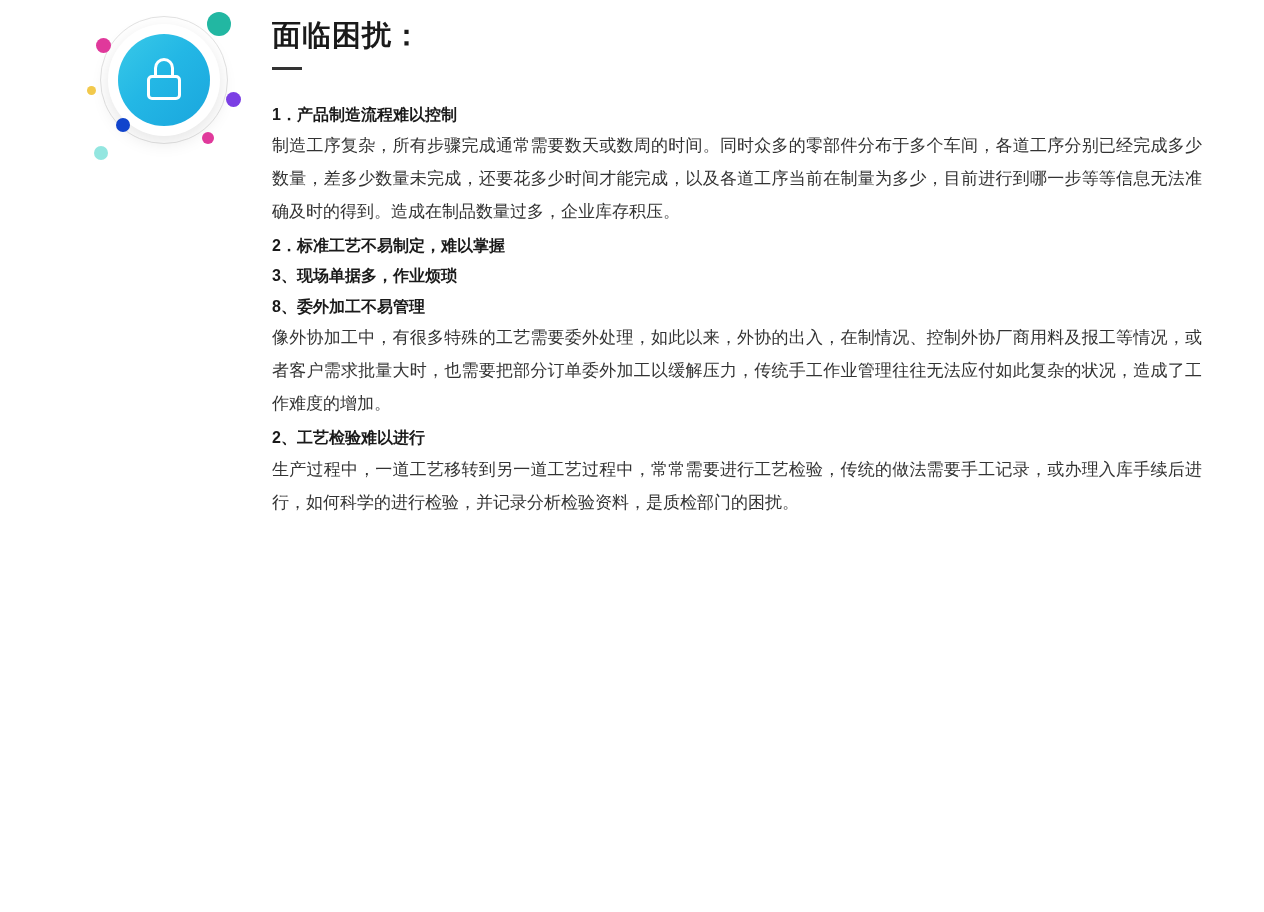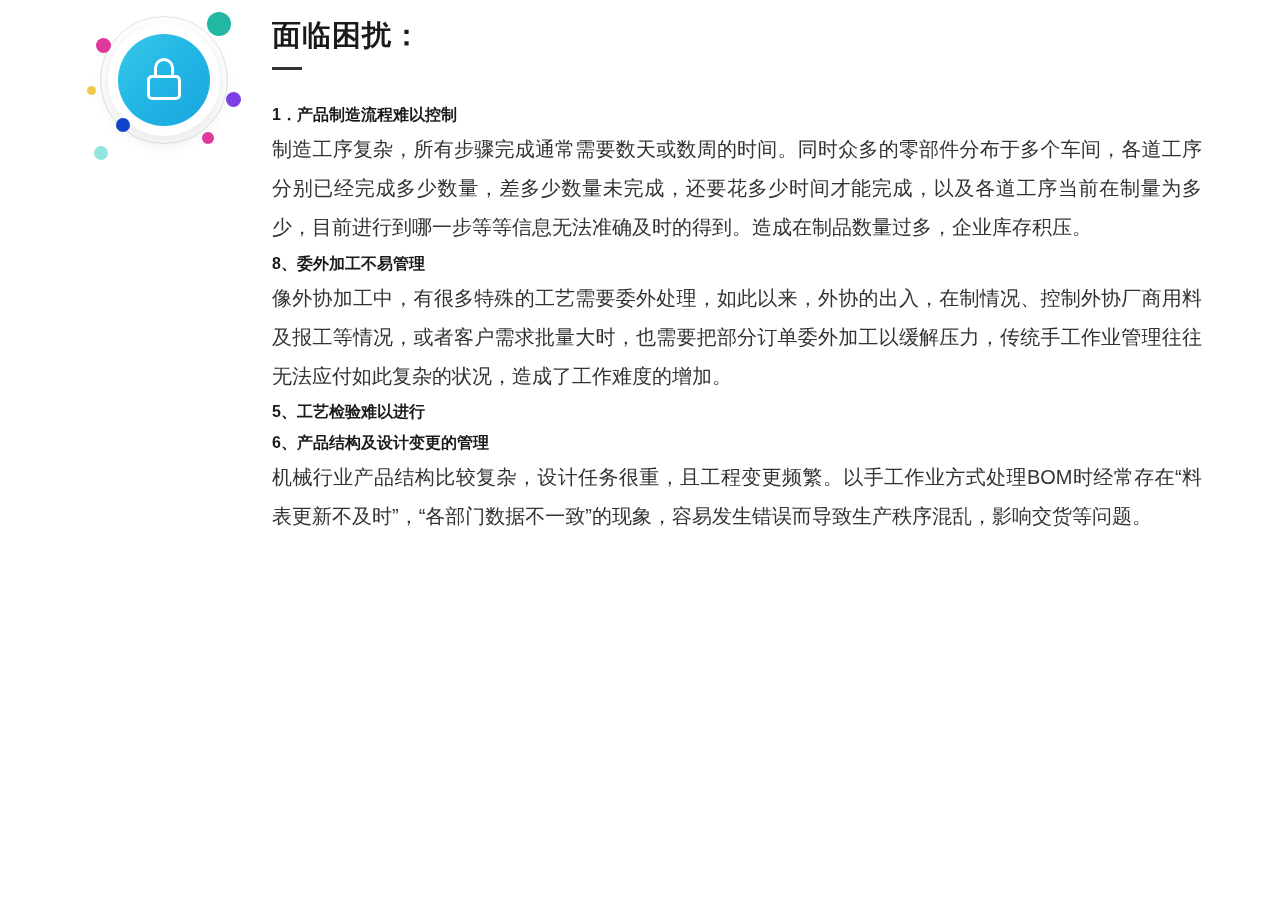--- a/index.html
+++ b/index.html
@@ -121,21 +121,21 @@
   }
   .section { margin-bottom: 0px; }
   .sec-head {
     font-size: 16px;
     font-weight: bold;
     color: #1a1a1a;
     line-height: 1.9;
     margin: 0;
   }
   .sec-body {
-    font-size: 20px;
+    font-size: 17px;
     color: #333333;
     line-height: 1.94;
     margin: 0 0 2px 0;
     text-align: justify;
     text-justify: inter-ideograph;
   }
 </style>
 </head>
 <body>
 
@@ -160,29 +160,28 @@
 
   <div class="content">
     <h1 class="title">面临困扰：</h1>
     <div class="rule"></div>
 
     <div class="section">
       <p class="sec-head">1．产品制造流程难以控制</p>
       <p class="sec-body">制造工序复杂，所有步骤完成通常需要数天或数周的时间。同时众多的零部件分布于多个车间，各道工序分别已经完成多少数量，差多少数量未完成，还要花多少时间才能完成，以及各道工序当前在制量为多少，目前进行到哪一步等等信息无法准确及时的得到。造成在制品数量过多，企业库存积压。</p>
     </div>
     <div class="section">
+      <p class="sec-head">2．标准工艺不易制定，难以掌握</p>
     </div>
     <div class="section">
+      <p class="sec-head">3、现场单据多，作业烦琐</p>
     </div>
     <div class="section">
       <p class="sec-head">8、委外加工不易管理</p>
       <p class="sec-body">像外协加工中，有很多特殊的工艺需要委外处理，如此以来，外协的出入，在制情况、控制外协厂商用料及报工等情况，或者客户需求批量大时，也需要把部分订单委外加工以缓解压力，传统手工作业管理往往无法应付如此复杂的状况，造成了工作难度的增加。</p>
     </div>
     <div class="section">
-      <p class="sec-head">5、工艺检验难以进行</p>
-    </div>
-    <div class="section">
-      <p class="sec-head">6、产品结构及设计变更的管理</p>
-      <p class="sec-body">机械行业产品结构比较复杂，设计任务很重，且工程变更频繁。以手工作业方式处理BOM时经常存在“料表更新不及时”，“各部门数据不一致”的现象，容易发生错误而导致生产秩序混乱，影响交货等问题。</p>
+      <p class="sec-head">2、工艺检验难以进行</p>
+      <p class="sec-body">生产过程中，一道工艺移转到另一道工艺过程中，常常需要进行工艺检验，传统的做法需要手工记录，或办理入库手续后进行，如何科学的进行检验，并记录分析检验资料，是质检部门的困扰。</p>
     </div>
   </div>
 
 </div>
 
 </body></html>

